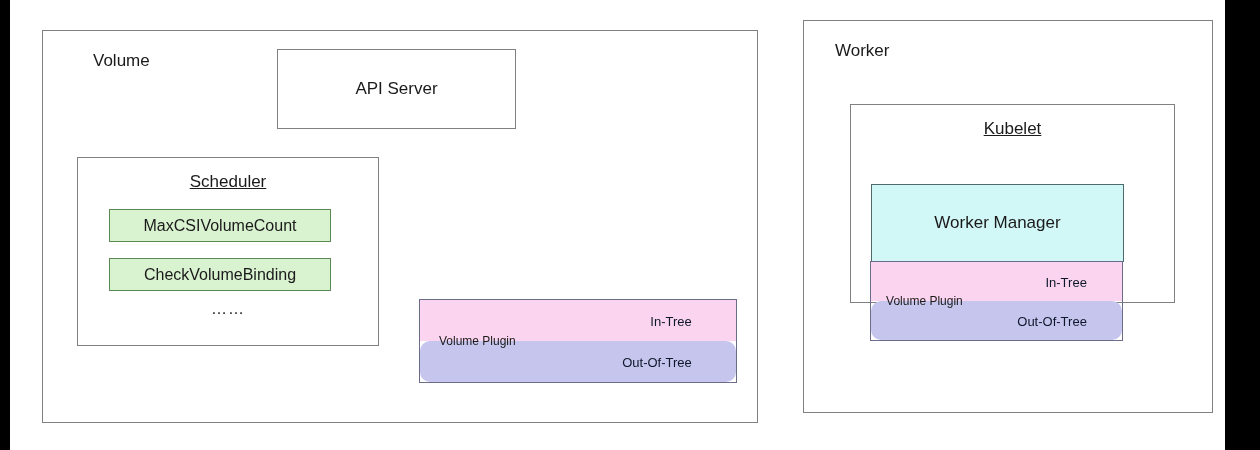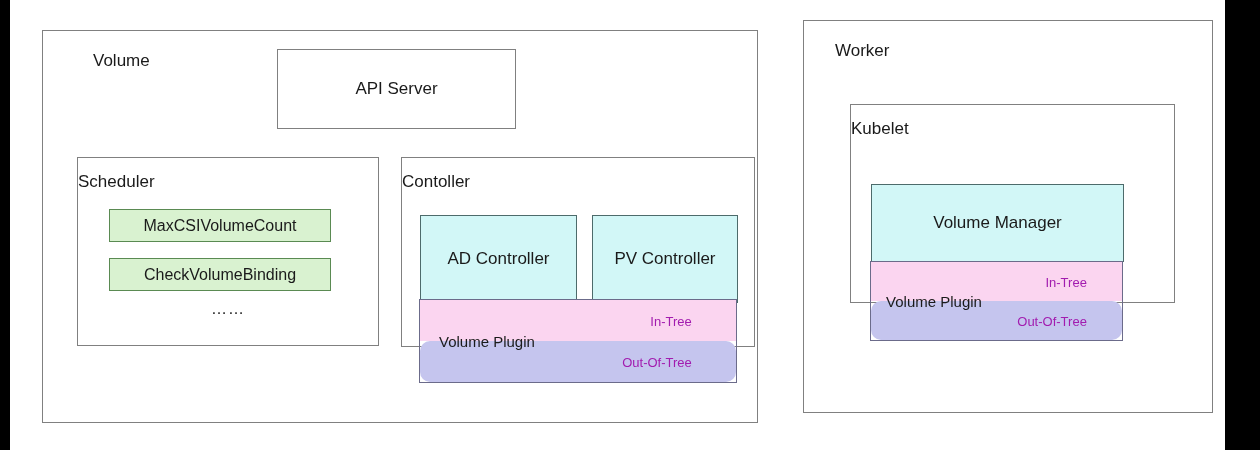--- a/index.html
+++ b/index.html
@@ -35,23 +35,25 @@
   .corner-label {
     position: absolute;
     font-size: 17px;
     color: #1a1a1a;
     white-space: nowrap;
   }
   .center-label {
     position: absolute;
     left: 0;
     right: 0;
+    text-align: center;
     font-size: 17px;
     color: #1a1a1a;
     white-space: nowrap;
+    text-decoration: underline;
   }
   .mid-label {
     position: absolute;
     left: 0;
     right: 0;
     top: 50%;
     transform: translateY(-50%);
     text-align: center;
     font-size: 17px;
     color: #1a1a1a;
@@ -102,29 +104,29 @@
     top: 50%;
     background: #c5c5ee;
     border-radius: 10px;
   }
   .vplugin .half span {
     position: absolute;
     right: 14%;
     top: 50%;
     transform: translateY(-50%);
     font-size: 13px;
-    color: #a21caf;
+    color: #0f172a;
     white-space: nowrap;
   }
   .vplugin .vp-title {
     position: absolute;
     left: 6%;
     top: 50%;
     transform: translateY(-50%);
-    font-size: 15px;
+    font-size: 12px;
     color: #1a1a1a;
     white-space: nowrap;
     z-index: 3;
   }
 </style>
 </head>
 <body>
 
 <div id="canvas">
 
@@ -143,31 +145,20 @@
         <div class="mid-label">MaxCSIVolumeCount</div>
       </div>
 
       <div class="box green" style="left:31px; top:100px; width:222px; height:33px;">
         <div class="mid-label">CheckVolumeBinding</div>
       </div>
 
       <div class="dots" style="top:142px;">……</div>
     </div>
 
-    <div class="box plain" style="left:358px; top:126px; width:354px; height:190px;">
-      <div class="center-label" style="top:14px;">Contoller</div>
-
-      <div class="box cyan" style="left:18px; top:57px; width:157px; height:88px;">
-        <div class="mid-label">AD Controller</div>
-      </div>
-
-      <div class="box cyan" style="left:190px; top:57px; width:146px; height:88px;">
-        <div class="mid-label">PV Controller</div>
-      </div>
-    </div>
 
     <div class="vplugin" style="left:376px; top:268px; width:318px; height:84px;">
       <div class="half top">
         <span>In-Tree</span>
       </div>
       <div class="half bottom">
         <span>Out-Of-Tree</span>
       </div>
       <div class="vp-title">Volume Plugin</div>
     </div>
@@ -175,21 +166,21 @@
   </div>
 
   <div class="box outer" style="left:793px; top:20px; width:410px; height:393px;">
 
     <div class="corner-label" style="left:31px; top:20px;">Worker</div>
 
     <div class="box plain" style="left:46px; top:83px; width:325px; height:199px;">
       <div class="center-label" style="top:14px;">Kubelet</div>
 
       <div class="box cyan" style="left:20px; top:79px; width:253px; height:78px;">
-        <div class="mid-label">Volume Manager</div>
+        <div class="mid-label">Worker Manager</div>
       </div>
     </div>
 
     <div class="vplugin" style="left:66px; top:240px; width:253px; height:80px;">
       <div class="half top">
         <span>In-Tree</span>
       </div>
       <div class="half bottom">
         <span>Out-Of-Tree</span>
       </div>

